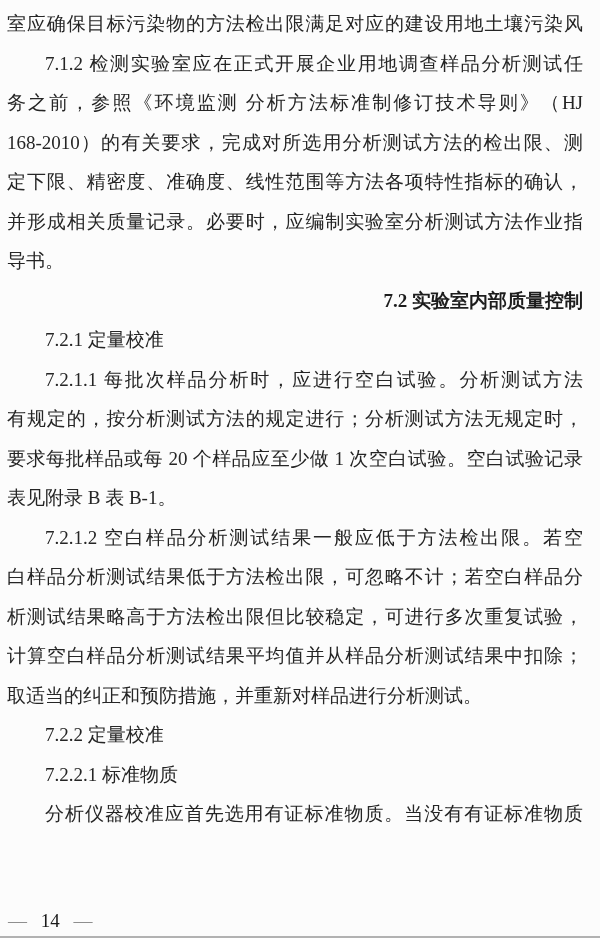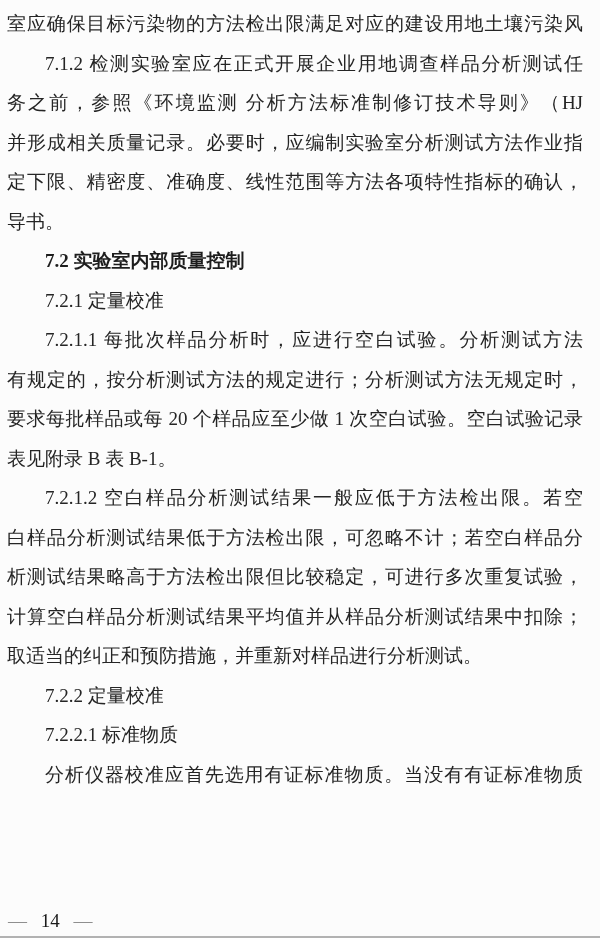--- a/index.html
+++ b/index.html
@@ -29,21 +29,21 @@
     line-height: 39.5px;
     white-space: nowrap;
     text-align: left;
   }
   .line.justify {
     white-space: normal;
     text-align: justify;
     text-align-last: justify;
   }
   .line.indent { text-indent: 38px; }
-  .line.bold { font-weight: bold; color: #1d1d1d; }
+  .line.bold { font-weight: bold; color: #1d1d1d; text-align: right; }
 
   .footer {
     position: absolute;
     left: 8px;
     bottom: 6px;
     font-size: 19px;
     line-height: 22px;
     word-spacing: 9px;
     color: #1a1a1a;
     white-space: nowrap;
@@ -71,22 +71,23 @@
 </style>
 </head>
 <body>
 
 <div class="page">
 
   <div class="content">
       <div class="line justify">室应确保目标污染物的方法检出限满足对应的建设用地土壤污染风</div>
       <div class="line indent justify">7.1.2 检测实验室应在正式开展企业用地调查样品分析测试任</div>
       <div class="line justify">务之前，参照《环境监测 分析方法标准制修订技术导则》（HJ</div>
+      <div class="line justify">168-2010）的有关要求，完成对所选用分析测试方法的检出限、测</div>
+      <div class="line justify">定下限、精密度、准确度、线性范围等方法各项特性指标的确认，</div>
       <div class="line justify">并形成相关质量记录。必要时，应编制实验室分析测试方法作业指</div>
-      <div class="line justify">定下限、精密度、准确度、线性范围等方法各项特性指标的确认，</div>
       <div class="line">导书。</div>
       <div class="line indent bold">7.2 实验室内部质量控制</div>
       <div class="line indent">7.2.1 定量校准</div>
       <div class="line indent justify">7.2.1.1 每批次样品分析时，应进行空白试验。分析测试方法</div>
       <div class="line justify">有规定的，按分析测试方法的规定进行；分析测试方法无规定时，</div>
       <div class="line justify">要求每批样品或每 20 个样品应至少做 1 次空白试验。空白试验记录</div>
       <div class="line">表见附录 B 表 B-1。</div>
       <div class="line indent justify">7.2.1.2 空白样品分析测试结果一般应低于方法检出限。若空</div>
       <div class="line justify">白样品分析测试结果低于方法检出限，可忽略不计；若空白样品分</div>
       <div class="line justify">析测试结果略高于方法检出限但比较稳定，可进行多次重复试验，</div>

